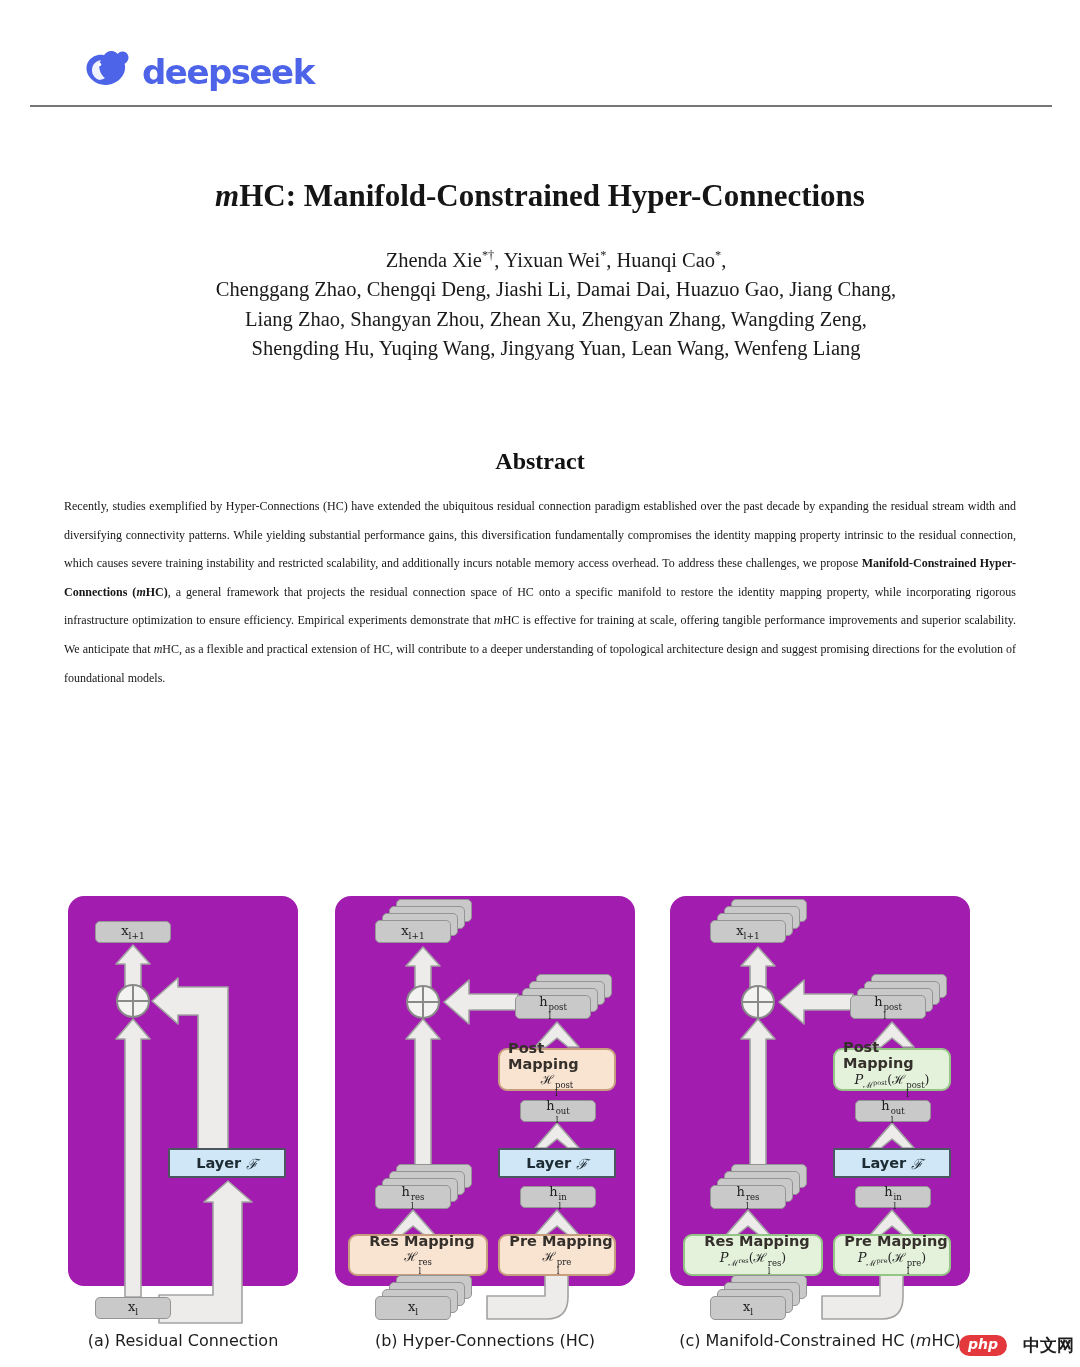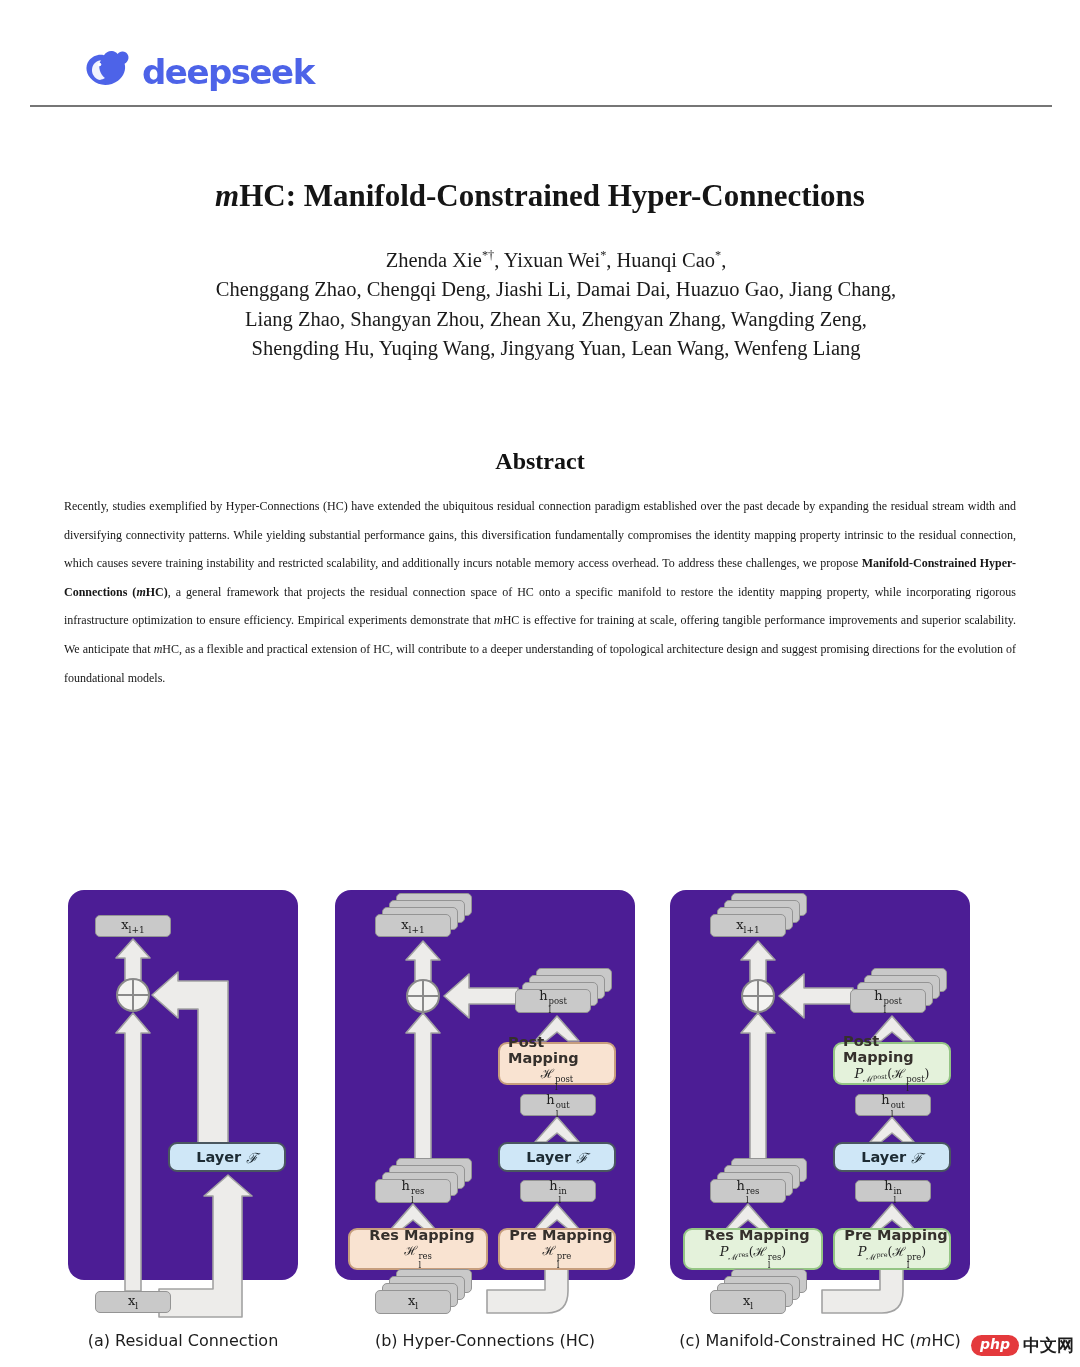--- a/index.html
+++ b/index.html
@@ -23,21 +23,21 @@
                font-weight:bold;font-size:21px;}
   .abs-head{position:absolute;left:0;top:448px;width:100%;text-align:center;
             font-weight:bold;font-size:24px;margin:0;}
   .abstract{position:absolute;left:64px;top:492px;width:952px;margin:0;
             font-size:12px;line-height:28.6px;text-align:justify;color:#161616;}
   .abstract .b{font-weight:bold;} .abstract .i{font-style:italic;}
   .abstract .bi{font-weight:bold;font-style:italic;}
 
   
   .figure{position:absolute;left:0;top:890px;width:1080px;height:477px;}
-  .panel{position:absolute;top:0;height:390px;background:#4c1d95;border-radius:16px;}
+  .panel{position:absolute;top:6px;height:390px;background:#a21caf;border-radius:16px;}
   #panel-a{left:68px;width:230px;} #panel-b{left:335px;width:300px;} #panel-c{left:670px;width:300px;}
   .panel svg.arrows{position:absolute;left:0;top:0;}
   .arrows polygon,.arrows path.band{fill:#edecea;stroke:#a2a2a2;stroke-width:1.6;stroke-linejoin:round;}
   .arrows circle{fill:#f3f3f1;stroke:#8a8a8a;stroke-width:2;}
   .arrows line{stroke:#8a8a8a;stroke-width:2;}
 
   .gbox{position:absolute;background:#c9c9c9;border:1.5px solid #949494;border-radius:5px;
         box-sizing:border-box;display:flex;align-items:center;justify-content:center;}
   .stack{position:absolute;}
   .stack .ly{position:absolute;left:0;top:0;width:100%;height:100%;background:#c9c9c9;
@@ -57,31 +57,31 @@
   .map{position:absolute;border-radius:9px;border:2px solid;box-sizing:border-box;
        display:flex;flex-direction:column;align-items:center;justify-content:center;gap:1px;}
   .map.peach{background:#f9e3d1;border-color:#c79e7d;}
   .map.green{background:#e4f2db;border-color:#94c584;}
   .map .mt{font-family:"DejaVu Sans",sans-serif;font-size:14.5px;font-weight:600;color:#35302c;line-height:1.1;padding-left:8px;}
   .map .mf{font-family:"DejaVu Serif",serif;font-size:12.5px;color:#242424;line-height:1;white-space:nowrap;}
   .mf .scrP{font-style:italic;font-size:13px;}
   .mf .msub{display:inline-block;font-size:8.5px;vertical-align:-4px;}
   .mf .msub .tsup{font-size:6.5px;vertical-align:3px;}
 
-  .layerbox{position:absolute;background:#cfe7f7;border:2px solid #4a5760;border-radius:9px;
+  .layerbox{position:absolute;background:#cfe7f7;border:2px solid #4a5760;border-radius:2px;
             box-sizing:border-box;display:flex;align-items:center;justify-content:center;gap:5px;
             font-family:"DejaVu Sans",sans-serif;font-size:14.5px;font-weight:600;color:#1d2b33;}
   .layerbox .lf{font-family:"DejaVu Serif",serif;font-style:italic;font-weight:normal;font-size:14px;}
 
   .caption{position:absolute;top:441px;text-align:center;font-family:"DejaVu Sans",sans-serif;
            font-size:16px;color:#1c1c1c;}
   #cap-a{left:68px;width:230px;} #cap-b{left:335px;width:300px;} #cap-c{left:670px;width:300px;}
   .caption .it{font-style:italic;}
 
-  .watermark{position:absolute;right:6px;top:1334px;display:flex;align-items:center;gap:4px;}
+  .watermark{position:absolute;right:6px;top:1334px;display:flex;align-items:center;gap:16px;}
   .php-badge{background:#e4393c;color:#ffffff;font-family:"DejaVu Sans",sans-serif;font-weight:bold;
              font-style:italic;font-size:14px;padding:1px 9px 3px 9px;border-radius:12px;line-height:17px;}
   .wm-text{font-family:"DejaVu Sans",sans-serif;font-weight:bold;font-size:17px;color:#1c1c1c;}
 </style>
 </head>
 <body>
 
 <div class="page">
 
   <div class="logo">

